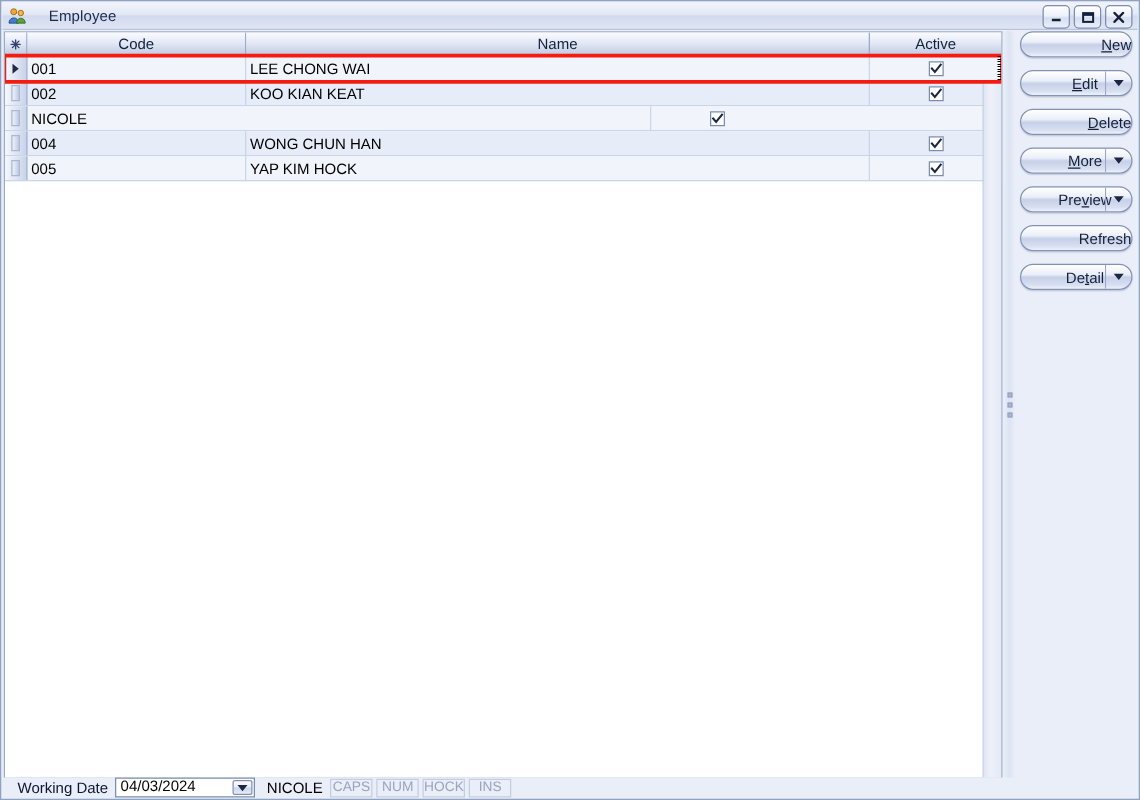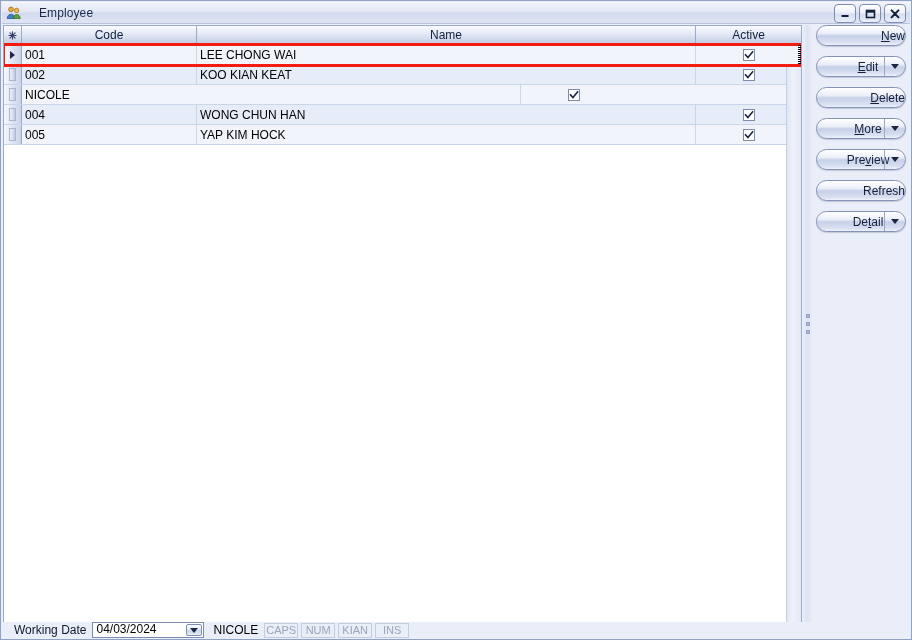--- a/index.html
+++ b/index.html
@@ -438,17 +438,17 @@
     <span class="sb-label">Working Date</span>
     <div class="sb-date">
       <span class="val">04/03/2024</span>
       <span class="ddbtn">
         <span class="caret-down"></span>
       </span>
     </div>
     <span class="sb-user">NICOLE</span>
     <span class="sb-ind">CAPS</span>
     <span class="sb-ind">NUM</span>
-    <span class="sb-ind">KIAN</span>
+    <span class="sb-ind">HOCK</span>
     <span class="sb-ind">INS</span>
   </div>
 
 </div>
 
 </body></html>

